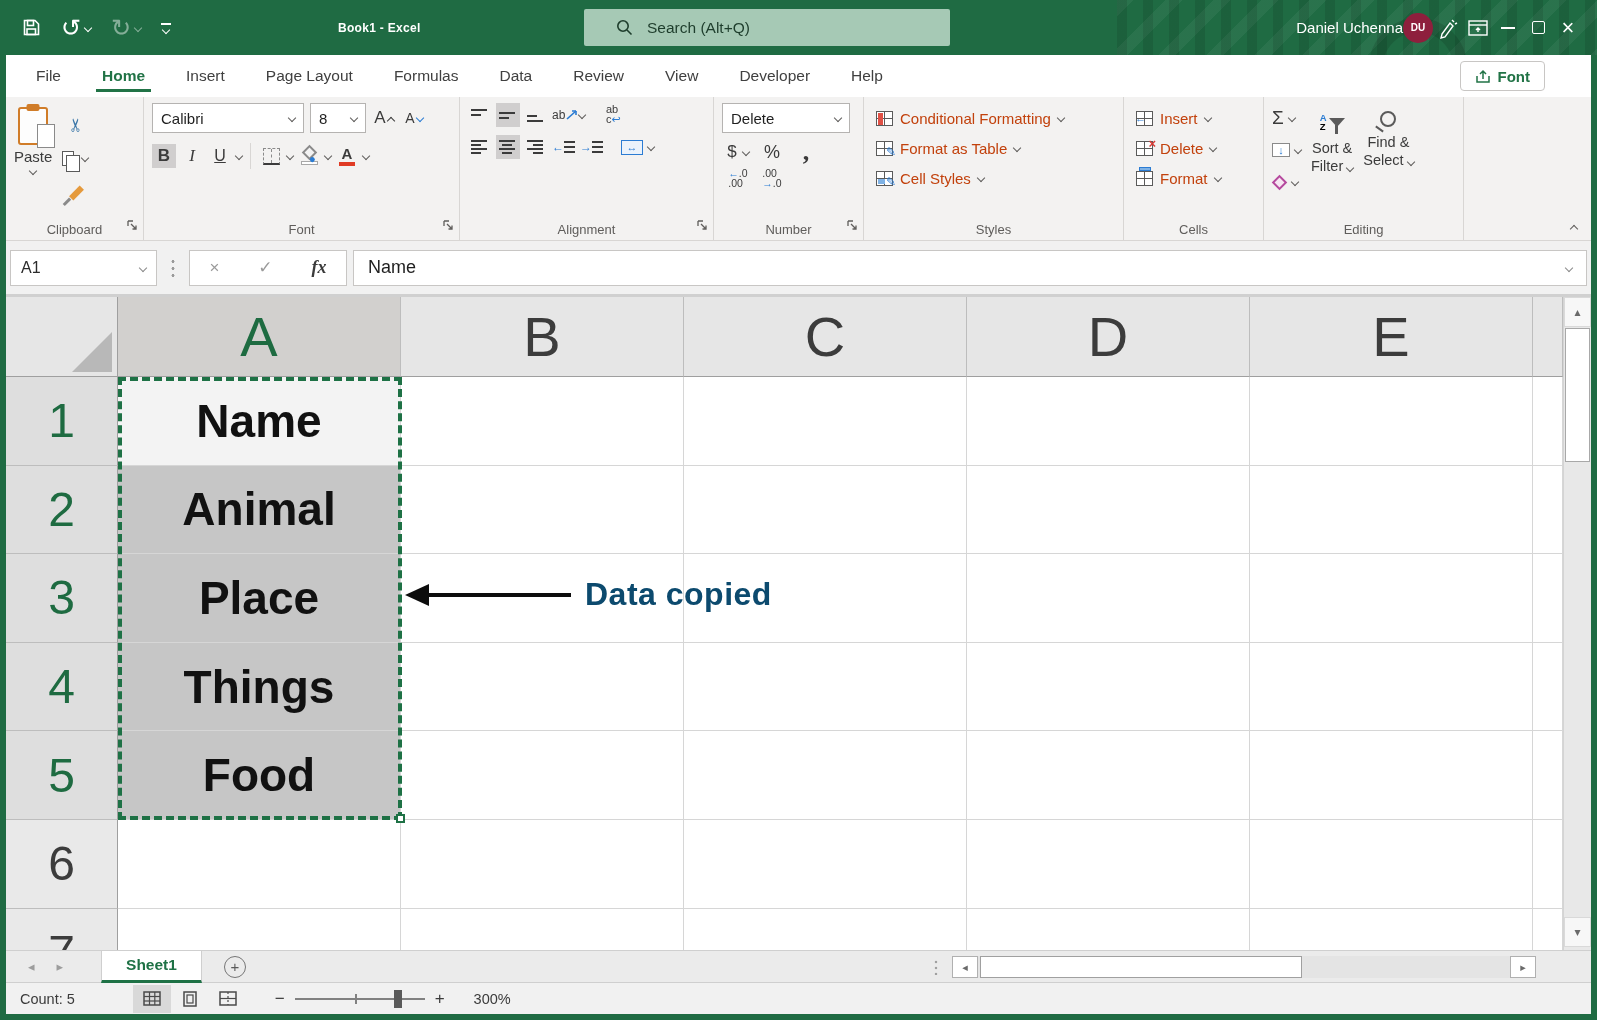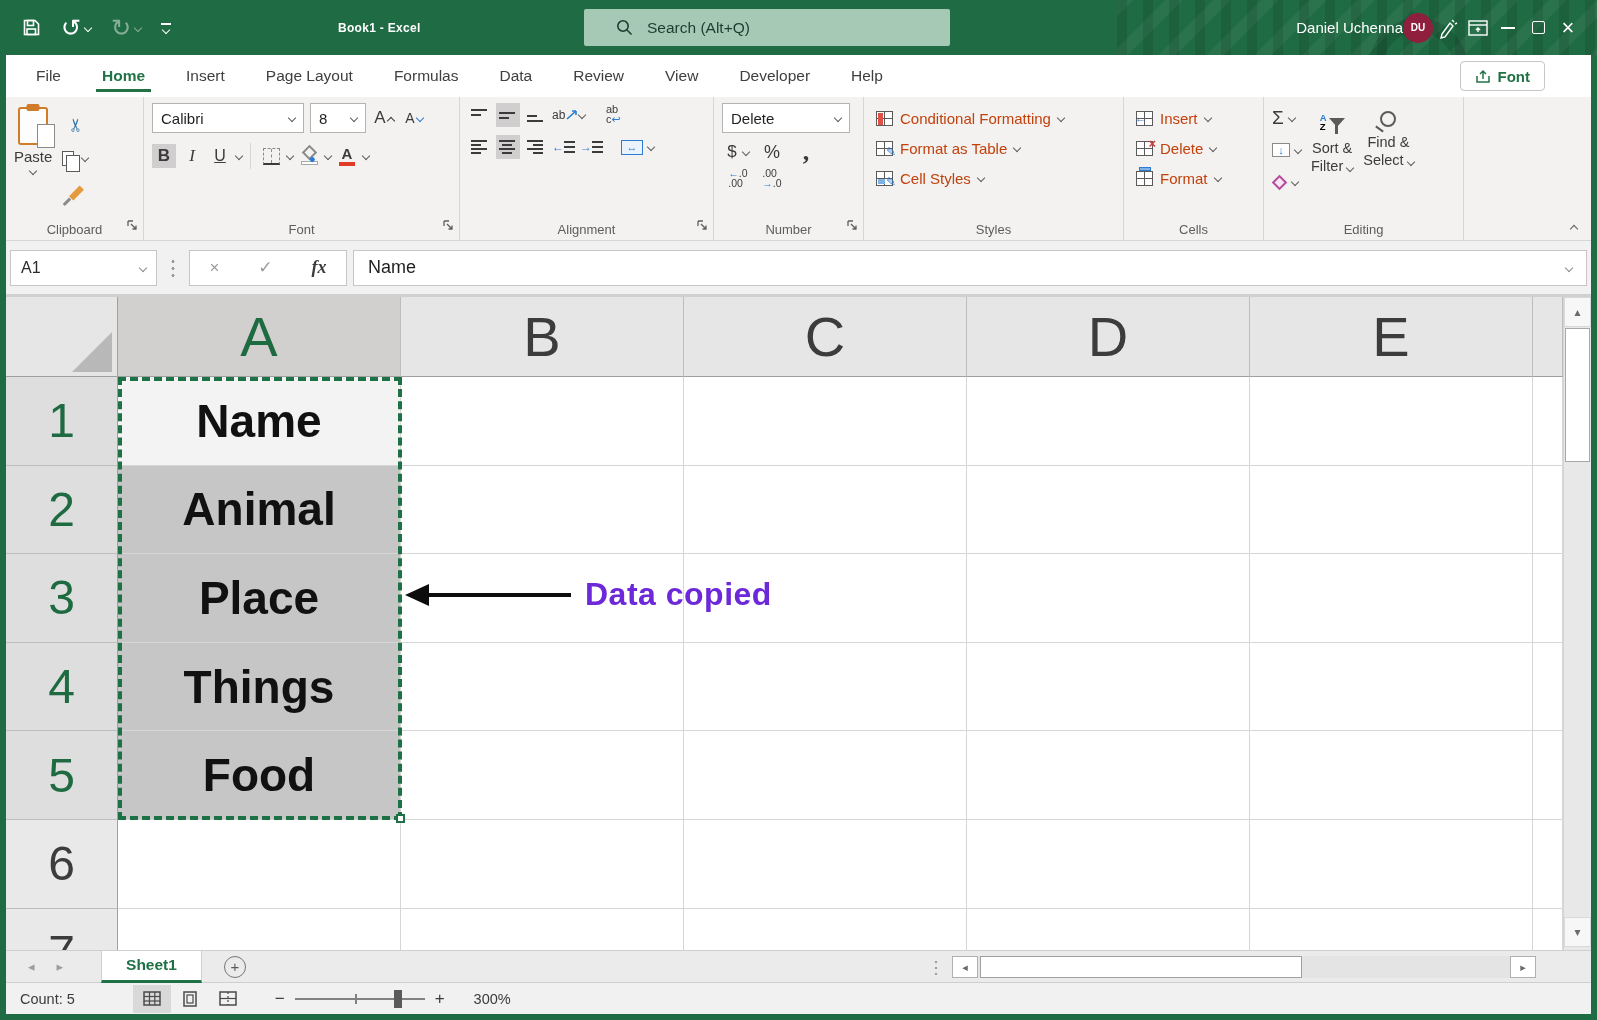--- a/index.html
+++ b/index.html
@@ -185,21 +185,21 @@
   .cell { background:#fff; border-right:1px solid #d6d6d6; border-bottom:1px solid #d6d6d6;
     display:flex; align-items:center; justify-content:center; font-size:46px; font-weight:bold; color:#111; cursor:cell; }
   .cell.csel { background:#c6c6c6; }
   .cell.cactive { background:#f3f3f3; }
   .sel-overlay { position:absolute; left:112px; top:80px; width:284px; height:443px;
     border:4px dashed #1e7145; pointer-events:none; }
   .sel-overlay .handle { position:absolute; right:-7px; bottom:-7px; width:9px; height:9px;
     background:#fff; border:2px solid #1e7145; }
   .annot { position:absolute; left:399px; top:279px; display:flex; align-items:center; pointer-events:none; }
   .annot svg { display:block; }
-  .annot-label { font-size:32px; font-weight:800; color:#6d28d9; letter-spacing:.5px; margin-left:12px; }
+  .annot-label { font-size:32px; font-weight:800; color:#0c4a6e; letter-spacing:.5px; margin-left:12px; }
 
   .vscroll { width:28px; height:653px; background:#e8e8e8; border-left:1px solid #d4d4d4; position:relative; }
   .vs-btn { position:absolute; left:0; right:0; height:30px; background:#f7f7f7; border:1px solid #d9d9d9;
     display:flex; align-items:center; justify-content:center; color:#6a6a6a; font-size:12px; cursor:pointer; }
   .vs-top { top:0; } .vs-bot { bottom:3px; }
   .vs-thumb { position:absolute; left:1px; right:1px; top:31px; height:134px; background:#fff;
     border:1px solid #a8a8a8; cursor:grab; }
 
   
   .sheetbar { height:32px; background:#ebebeb; border-top:1px solid #cfcfcf; display:flex; align-items:center; position:relative; }

